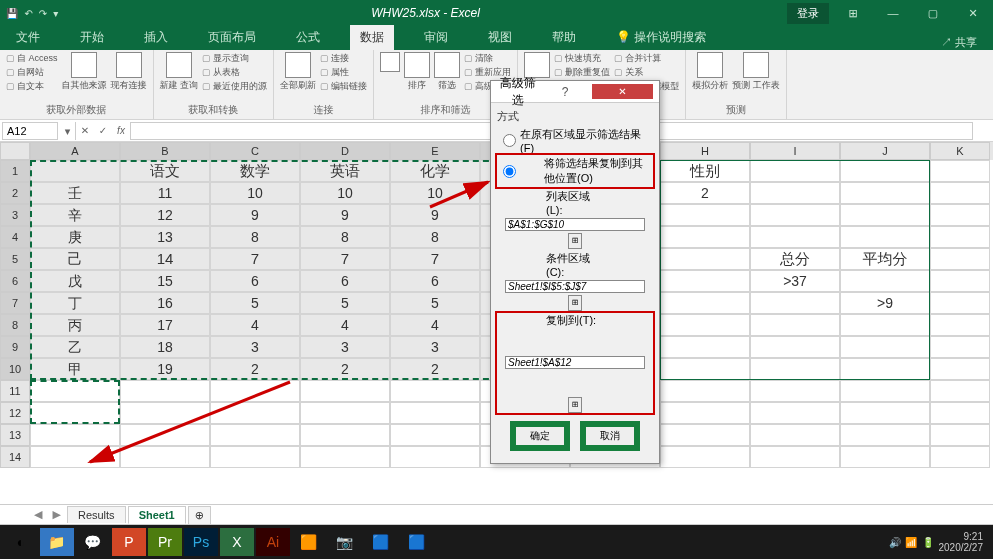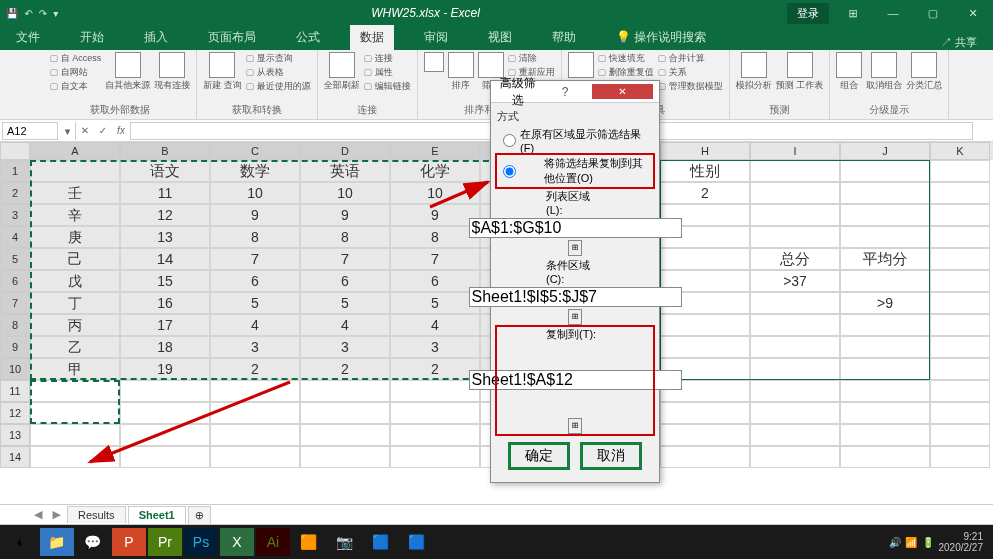--- a/index.html
+++ b/index.html
@@ -12,21 +12,21 @@
 .tb-right { display:flex; align-items:center; }
 .tb-login { background:#0b5433; padding:3px 10px; margin-right:4px; font-size:11px; color:#fff; }
 .win-btn { width:40px; height:26px; display:flex; align-items:center; justify-content:center; color:#c8e6d4; }
 .win-close { background:#0c6b3f; }
 
 .menubar { height:24px; background:#0c6b3f; display:flex; align-items:flex-end; color:#fff; font-size:12px; padding:0 6px;gap:20px; }
 .menu-item { padding:4px 10px; color:#c8e6d4; cursor:pointer; }
 .menu-item.active { background:#f1f1f1; color:#333; }
 .share { margin-left:auto; padding-right:10px; color:#c8e6d4; font-size:11px; }
 
-.ribbon { height:70px; background:#f1f1f1; border-bottom:1px solid #d4d4d4; display:flex; font-size:10px; color:#444;justify-content:center; }
+.ribbon { height:70px; background:#f1f1f1; border-bottom:1px solid #d4d4d4; display:flex; font-size:10px; color:#444; }
 .rgroup { border-right:1px solid #d4d4d4; padding:2px 6px; display:flex; flex-direction:column; }
 .rgroup-top { flex:1; display:flex; gap:4px; align-items:flex-start; }
 .rcol { display:flex; flex-direction:column; align-items:center; gap:1px; font-size:9px; color:#555; }
 .rcol .ic { width:20px; height:20px; border:1px solid #888; background:#fff; }
 .rcol.big .ic { width:26px; height:26px; }
 .rlines { display:flex; flex-direction:column; gap:1px; font-size:9px; color:#555; }
 .rlines span::before { content:"▢ "; color:#888; }
 .rgroup-label { text-align:center; font-size:10px; color:#666; padding-top:2px; }
 
 .namebox-row { height:22px; background:#fff; border-bottom:1px solid #d4d4d4; display:flex; align-items:center; font-size:11px; }
@@ -62,26 +62,26 @@
 .dlg-title { height:22px; background:#fff; border-bottom:1px solid #ccc; display:flex; align-items:center; padding:0 6px; font-size:12px; }
 .dlg-title span { flex:1; text-align:center; }
 .dlg-help { color:#555; padding:0 6px; }
 .dlg-close { background:#c84040; color:#fff; padding:2px 10px; font-size:10px; }
 .dlg-body { padding:6px; }
 .dlg-sec { font-size:11px; color:#333; margin-bottom:2px; }
 .radio-row { display:flex; align-items:center; gap:4px; padding:1px 6px; font-size:11px; }
 .radio-row input { margin:0; }
 .field-row { display:flex; align-items:center; gap:2px; margin:2px 0;flex-direction:column; }
 .field-row label { width:58px; font-size:11px; }
-.field-row input[type=text] { flex:1; border:1px solid #888; height:16px; font-size:16px; padding:0 2px; }
+.field-row input[type=text] { flex:1; border:1px solid #888; height:16px; font-size:10px; padding:0 2px;font-style:italic; }
 .field-row .pick { width:14px; height:16px; border:1px solid #888; background:#eee; text-align:center; font-size:8px; line-height:14px; }
 .hl-red { outline:2px solid #c00; outline-offset:0;gap:28px; }
 .chk-row { padding:4px 6px; font-size:11px; display:flex; align-items:center; gap:4px; }
 .dlg-btns { display:flex; justify-content:center; gap:10px; padding:6px; }
-.dlg-btns button { padding:2px 14px; font-size:14px; border:3px solid #15803d; background:#eee; }
+.dlg-btns button { padding:2px 14px; font-size:10px; border:6px solid #15803d; background:#eee; }
 
 .sheet-tabs { height:20px; background:#fff; border-top:1px solid #ccc; display:flex; align-items:center; font-size:11px; padding-left:30px; gap:2px; }
 .sheet-tabs .navbtn { color:#888; padding:0 4px; }
 .stab { padding:2px 10px; border:1px solid #ccc; border-bottom:none; background:#f4f4f4; color:#333; }
 .stab.active { background:#fff; border-bottom:1px solid #fff; font-weight:bold; color:#0c6b3f; }
 .stab.add { padding:2px 6px; }
 
 .status { height:18px; background:#f1f1f1; border-top:1px solid #ccc; font-size:10px; color:#555; display:flex; align-items:center; padding:0 8px; }
 .status .sp { flex:1; }
 .zoom-ctl { display:flex; align-items:center; gap:2px; }
@@ -228,37 +228,20 @@
         </div>
     <div class="rcol big">
           <div class="ic"></div>
           <span>预测
 工作表</span>
         </div>
   </div>
       <div class="rgroup-label">预测</div>
     </div>
 
-  <div class="rgroup">
-      <div class="rgroup-top">
-    <div class="rcol big">
-          <div class="ic"></div>
-          <span>组合</span>
-        </div>
-    <div class="rcol big">
-          <div class="ic"></div>
-          <span>取消组合</span>
-        </div>
-    <div class="rcol big">
-          <div class="ic"></div>
-          <span>分类汇总</span>
-        </div>
-  </div>
-      <div class="rgroup-label">分级显示</div>
-    </div>
 </div>
 
 <div class="namebox-row">
   <input class="namebox" value="A12" style="">
   <div class="nb-dd">▾</div>
   <div class="fx-btn">✕</div>
   <div class="fx-btn">✓</div>
   <div class="fx-btn fx">fx</div>
   <div class="fbar"></div>
 </div>
@@ -555,21 +538,21 @@
 </div>
 
 <div class="taskbar">
   <div class="tb-ic">◐</div>
   <div class="tb-ic" style="background:#3478c4">📁</div>
   <div class="tb-ic">💬</div>
   <div class="tb-ic" style="background:#d24726;color:#fff">P</div>
   <div class="tb-ic" style="background:#4d7c0f;color:#fff">Pr</div>
   <div class="tb-ic" style="background:#001e36;color:#2da9e1">Ps</div>
   <div class="tb-ic" style="background:#2c6e3f;color:#fff">X</div>
-  <div class="tb-ic" style="background:#330000;color:#4d7c0f">Ai</div>
+  <div class="tb-ic" style="background:#330000;color:#c2410c">Ai</div>
   <div class="tb-ic">🟧</div>
   <div class="tb-ic">📷</div>
   <div class="tb-ic">🟦</div>
   <div class="tb-ic">🟦</div>
   <div class="task-right">
     <span>🔊</span>
     <span>📶</span>
     <span>🔋</span>
     <div class="clock">
       <div>9:21</div>

